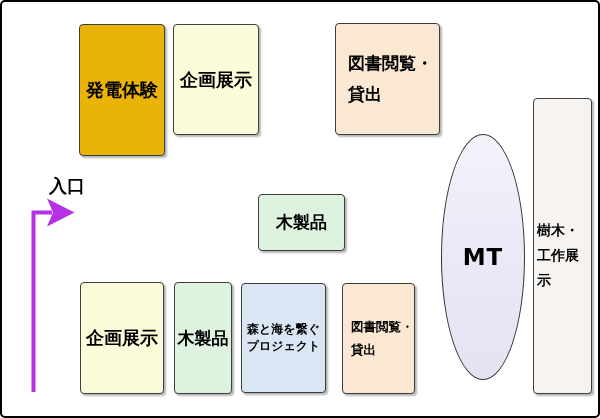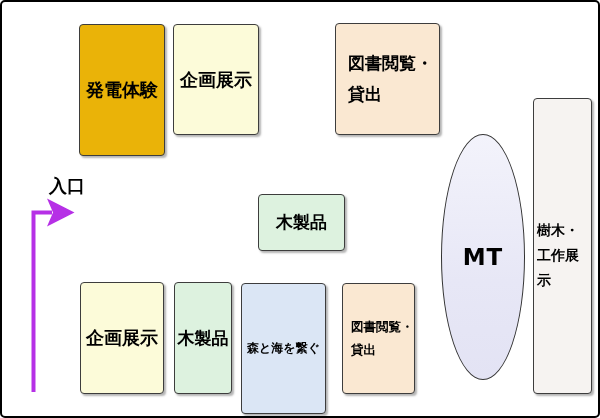--- a/index.html
+++ b/index.html
@@ -38,21 +38,21 @@
   .room.power        { left: 77px;  top: 22px;  width: 86px;  height: 132px; background: #eab308; font-size: 18px; }
   .room.plan-top     { left: 171px; top: 22px;  width: 86px;  height: 111px; background: #FCFBD9; font-size: 18px; }
   .room.lib-top      { left: 333px; top: 21px;  width: 105px; height: 112px; background: #FAE8D2; font-size: 17px; line-height: 31px; padding-left: 12px; }
 
   
   .room.wood-mid     { left: 256px; top: 192px; width: 87px;  height: 57px;  background: #DDF2DF; font-size: 17px; }
 
   
   .room.plan-bottom  { left: 78px;  top: 280px; width: 84px;  height: 112px; background: #FCFBD9; font-size: 18px; }
   .room.wood-bottom  { left: 172px; top: 280px; width: 58px;  height: 112px; background: #DDF2DF; font-size: 17px; }
-  .room.project      { left: 239px; top: 281px; width: 85px;  height: 131px; background: #DBE6F5; font-size: 12px; line-height: 17px; }
+  .room.project      { left: 239px; top: 281px; width: 85px;  height: 110px; background: #DBE6F5; font-size: 12px; line-height: 17px; }
   .room.lib-bottom   { left: 340px; top: 281px; width: 73px;  height: 111px; background: #FAE8D2; font-size: 12.5px; line-height: 23px; padding-left: 8px; }
 
   
   .room.mt {
     left: 439px; top: 132px; width: 84px; height: 246px;
     background: linear-gradient(180deg, #F3F3FB 0%, #E7E7F6 60%, #E3E3F4 100%);
     border-radius: 50%;
     border: 1.4px solid #333333;
     box-shadow: none;
     font-size: 23px;
@@ -115,20 +115,21 @@
     <span>企画展示</span>
   </div>
 
   <div class="room wood-bottom">
     <span>木製品</span>
   </div>
 
   <div class="room project">
     <div class="lines">
       <span>森と海を繋ぐ</span>
+      <span>プロジェクト</span>
     </div>
   </div>
 
   <div class="room lib-bottom left-align">
     <div class="lines">
       <span>図書閲覧・</span>
       <span>貸出</span>
     </div>
   </div>
 

